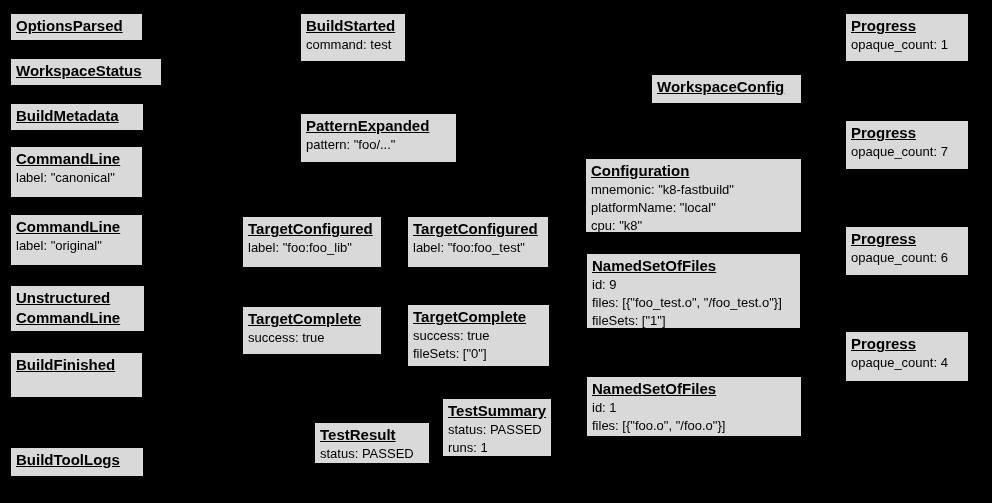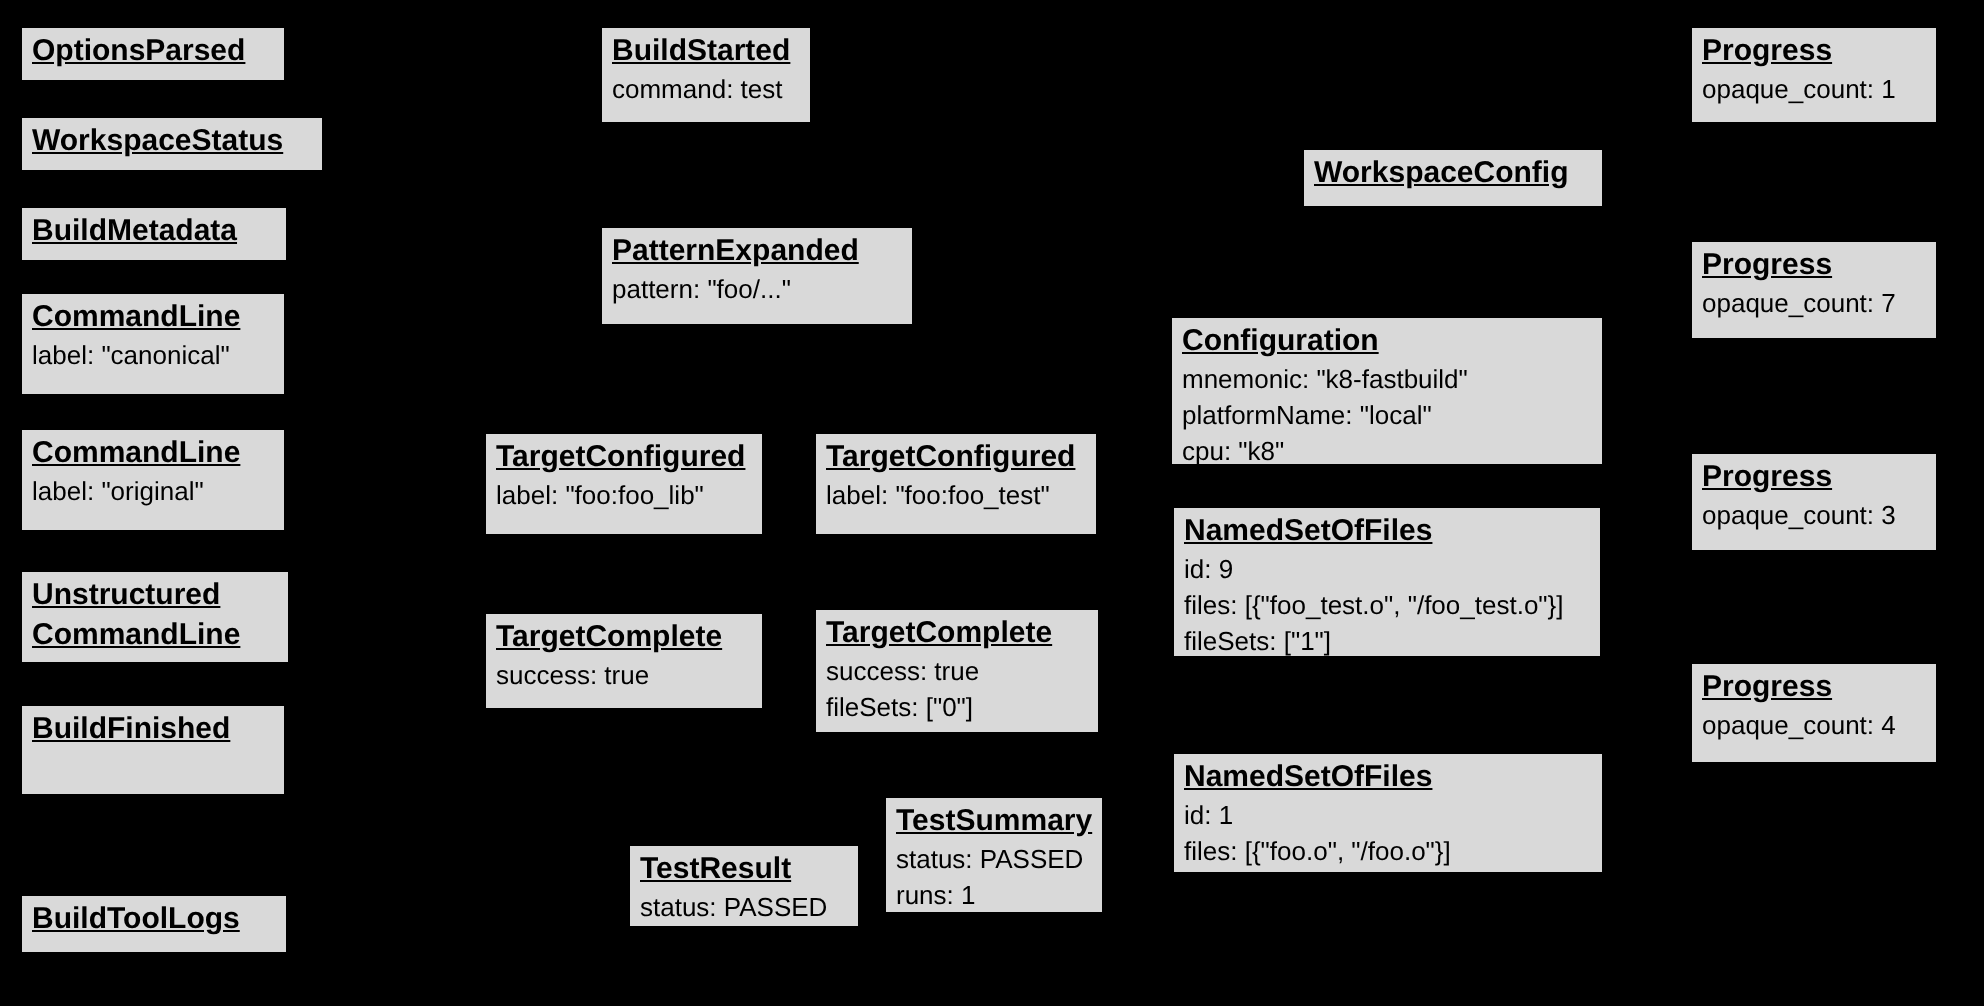--- a/index.html
+++ b/index.html
@@ -149,21 +149,21 @@
     <div class="node-line">opaque_count: 1</div>
   </div>
 
   <div class="node" style="left:845px; top:120px; width:124px; height:50px;">
     <div class="node-title">Progress</div>
     <div class="node-line">opaque_count: 7</div>
   </div>
 
   <div class="node" style="left:845px; top:226px; width:124px; height:50px;">
     <div class="node-title">Progress</div>
-    <div class="node-line">opaque_count: 3</div>
+    <div class="node-line">opaque_count: 6</div>
   </div>
 
   <div class="node" style="left:845px; top:331px; width:124px; height:51px;">
     <div class="node-title">Progress</div>
     <div class="node-line">opaque_count: 4</div>
   </div>
 
 </div>
 
 </body></html>

